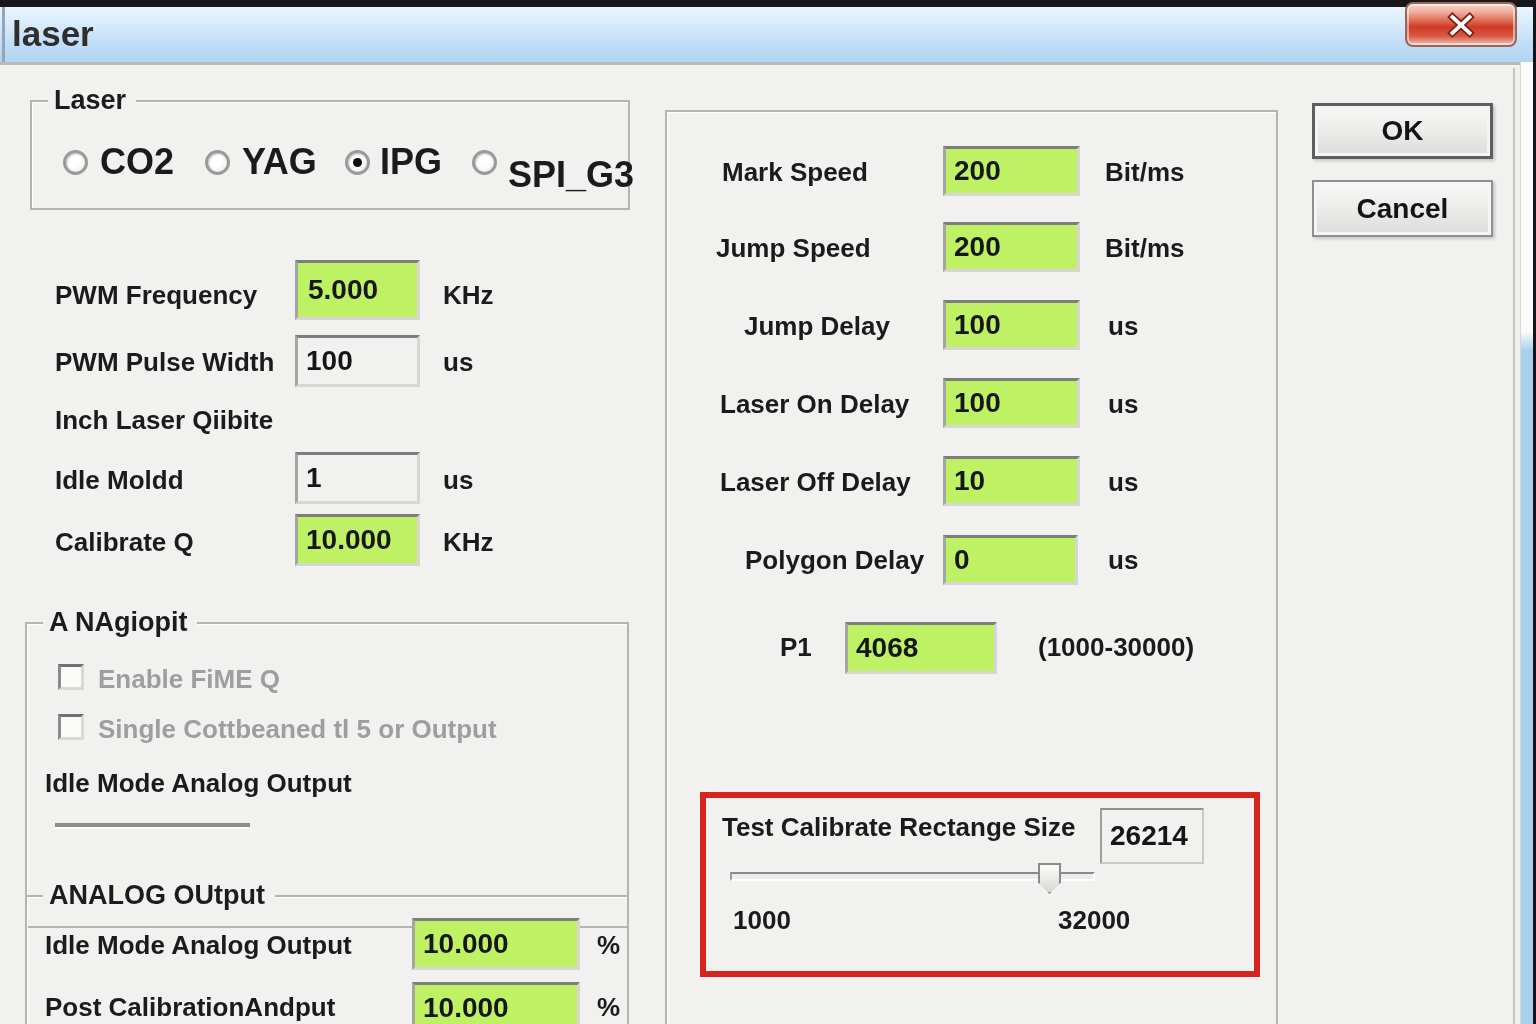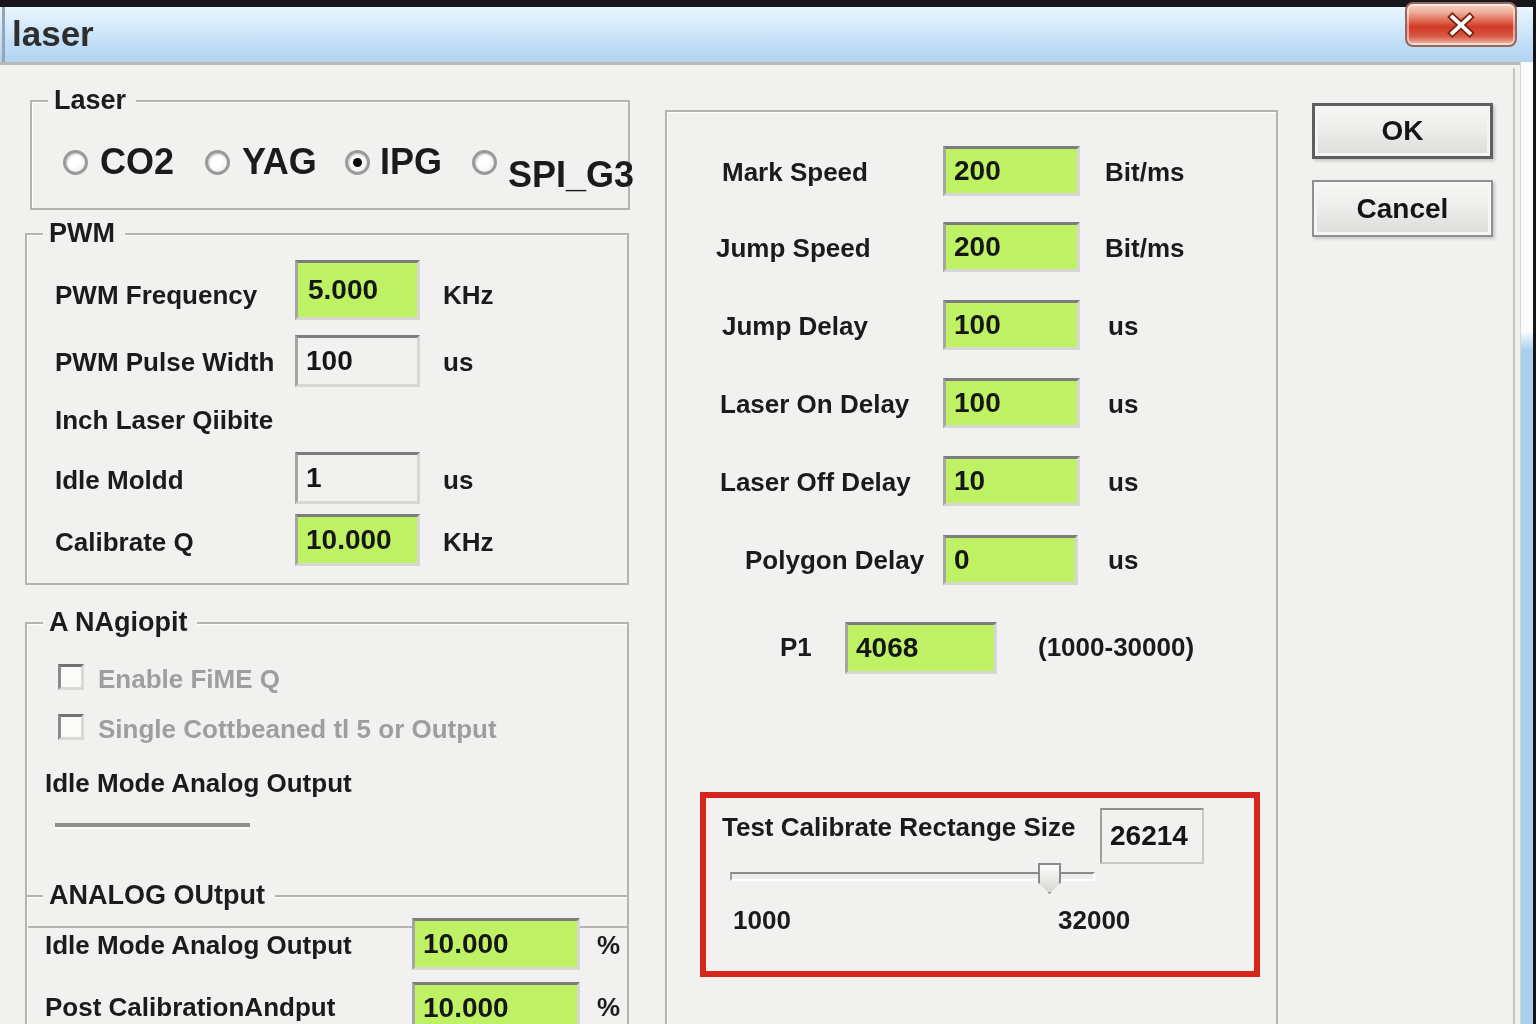--- a/index.html
+++ b/index.html
@@ -105,23 +105,20 @@
   </div>
   <span class="radio" style="left:63px;top:150px;"></span>
   <span class="lbl big" style="left:100px;top:147px;">CO2</span>
   <span class="radio" style="left:205px;top:150px;"></span>
   <span class="lbl big" style="left:242px;top:147px;">YAG</span>
   <span class="radio sel" style="left:345px;top:150px;"></span>
   <span class="lbl big" style="left:380px;top:147px;">IPG</span>
   <span class="radio" style="left:472px;top:150px;"></span>
   <span class="lbl big" style="left:508px;top:160px;">SPI_G3</span>
 
-  <div class="group" style="left:25px;top:233px;width:604px;height:352px;">
-    <span class="group-label">PWM</span>
-  </div>
   <span class="lbl" style="left:55px;top:280px;">PWM Frequency</span>
   <input class="tbox" style="left: 295px; top: 260px; width: 125px; height: 60px; padding-left: 10px;" readonly="" value="5.000">
   <span class="lbl" style="left:443px;top:280px;">KHz</span>
 
   <span class="lbl" style="left:55px;top:347px;">PWM Pulse Width</span>
   <input class="tbox dis" style="left: 295px; top: 335px; width: 125px; height: 52px;" readonly="" value="100">
   <span class="lbl" style="left:443px;top:347px;">us</span>
 
   <span class="lbl" style="left:55px;top:405px;">Inch Laser Qiibite</span>
 
@@ -156,21 +153,21 @@
   <div class="group" style="left:665px;top:110px;width:613px;height:950px;"></div>
 
   <span class="lbl" style="left:722px;top:157px;">Mark Speed</span>
   <input class="tbox" style="left: 943px; top: 146px; width: 137px; height: 50px;" readonly="" value="200">
   <span class="lbl" style="left:1105px;top:157px;">Bit/ms</span>
 
   <span class="lbl" style="left:716px;top:233px;">Jump Speed</span>
   <input class="tbox" style="left: 943px; top: 222px; width: 137px; height: 50px;" readonly="" value="200">
   <span class="lbl" style="left:1105px;top:233px;">Bit/ms</span>
 
-  <span class="lbl" style="left:722px;top:311px;text-align:center;">Jump Delay</span>
+  <span class="lbl" style="left:744px;top:311px;text-align:center;">Jump Delay</span>
   <input class="tbox" style="left: 943px; top: 300px; width: 137px; height: 50px;" readonly="" value="100">
   <span class="lbl" style="left:1108px;top:311px;">us</span>
 
   <span class="lbl" style="left:720px;top:389px;">Laser On Delay</span>
   <input class="tbox" style="left: 943px; top: 378px; width: 137px; height: 50px;" readonly="" value="100">
   <span class="lbl" style="left:1108px;top:389px;">us</span>
 
   <span class="lbl" style="left:720px;top:467px;">Laser Off Delay</span>
   <input class="tbox" style="left: 943px; top: 456px; width: 137px; height: 50px;" readonly="" value="10">
   <span class="lbl" style="left:1108px;top:467px;">us</span>

